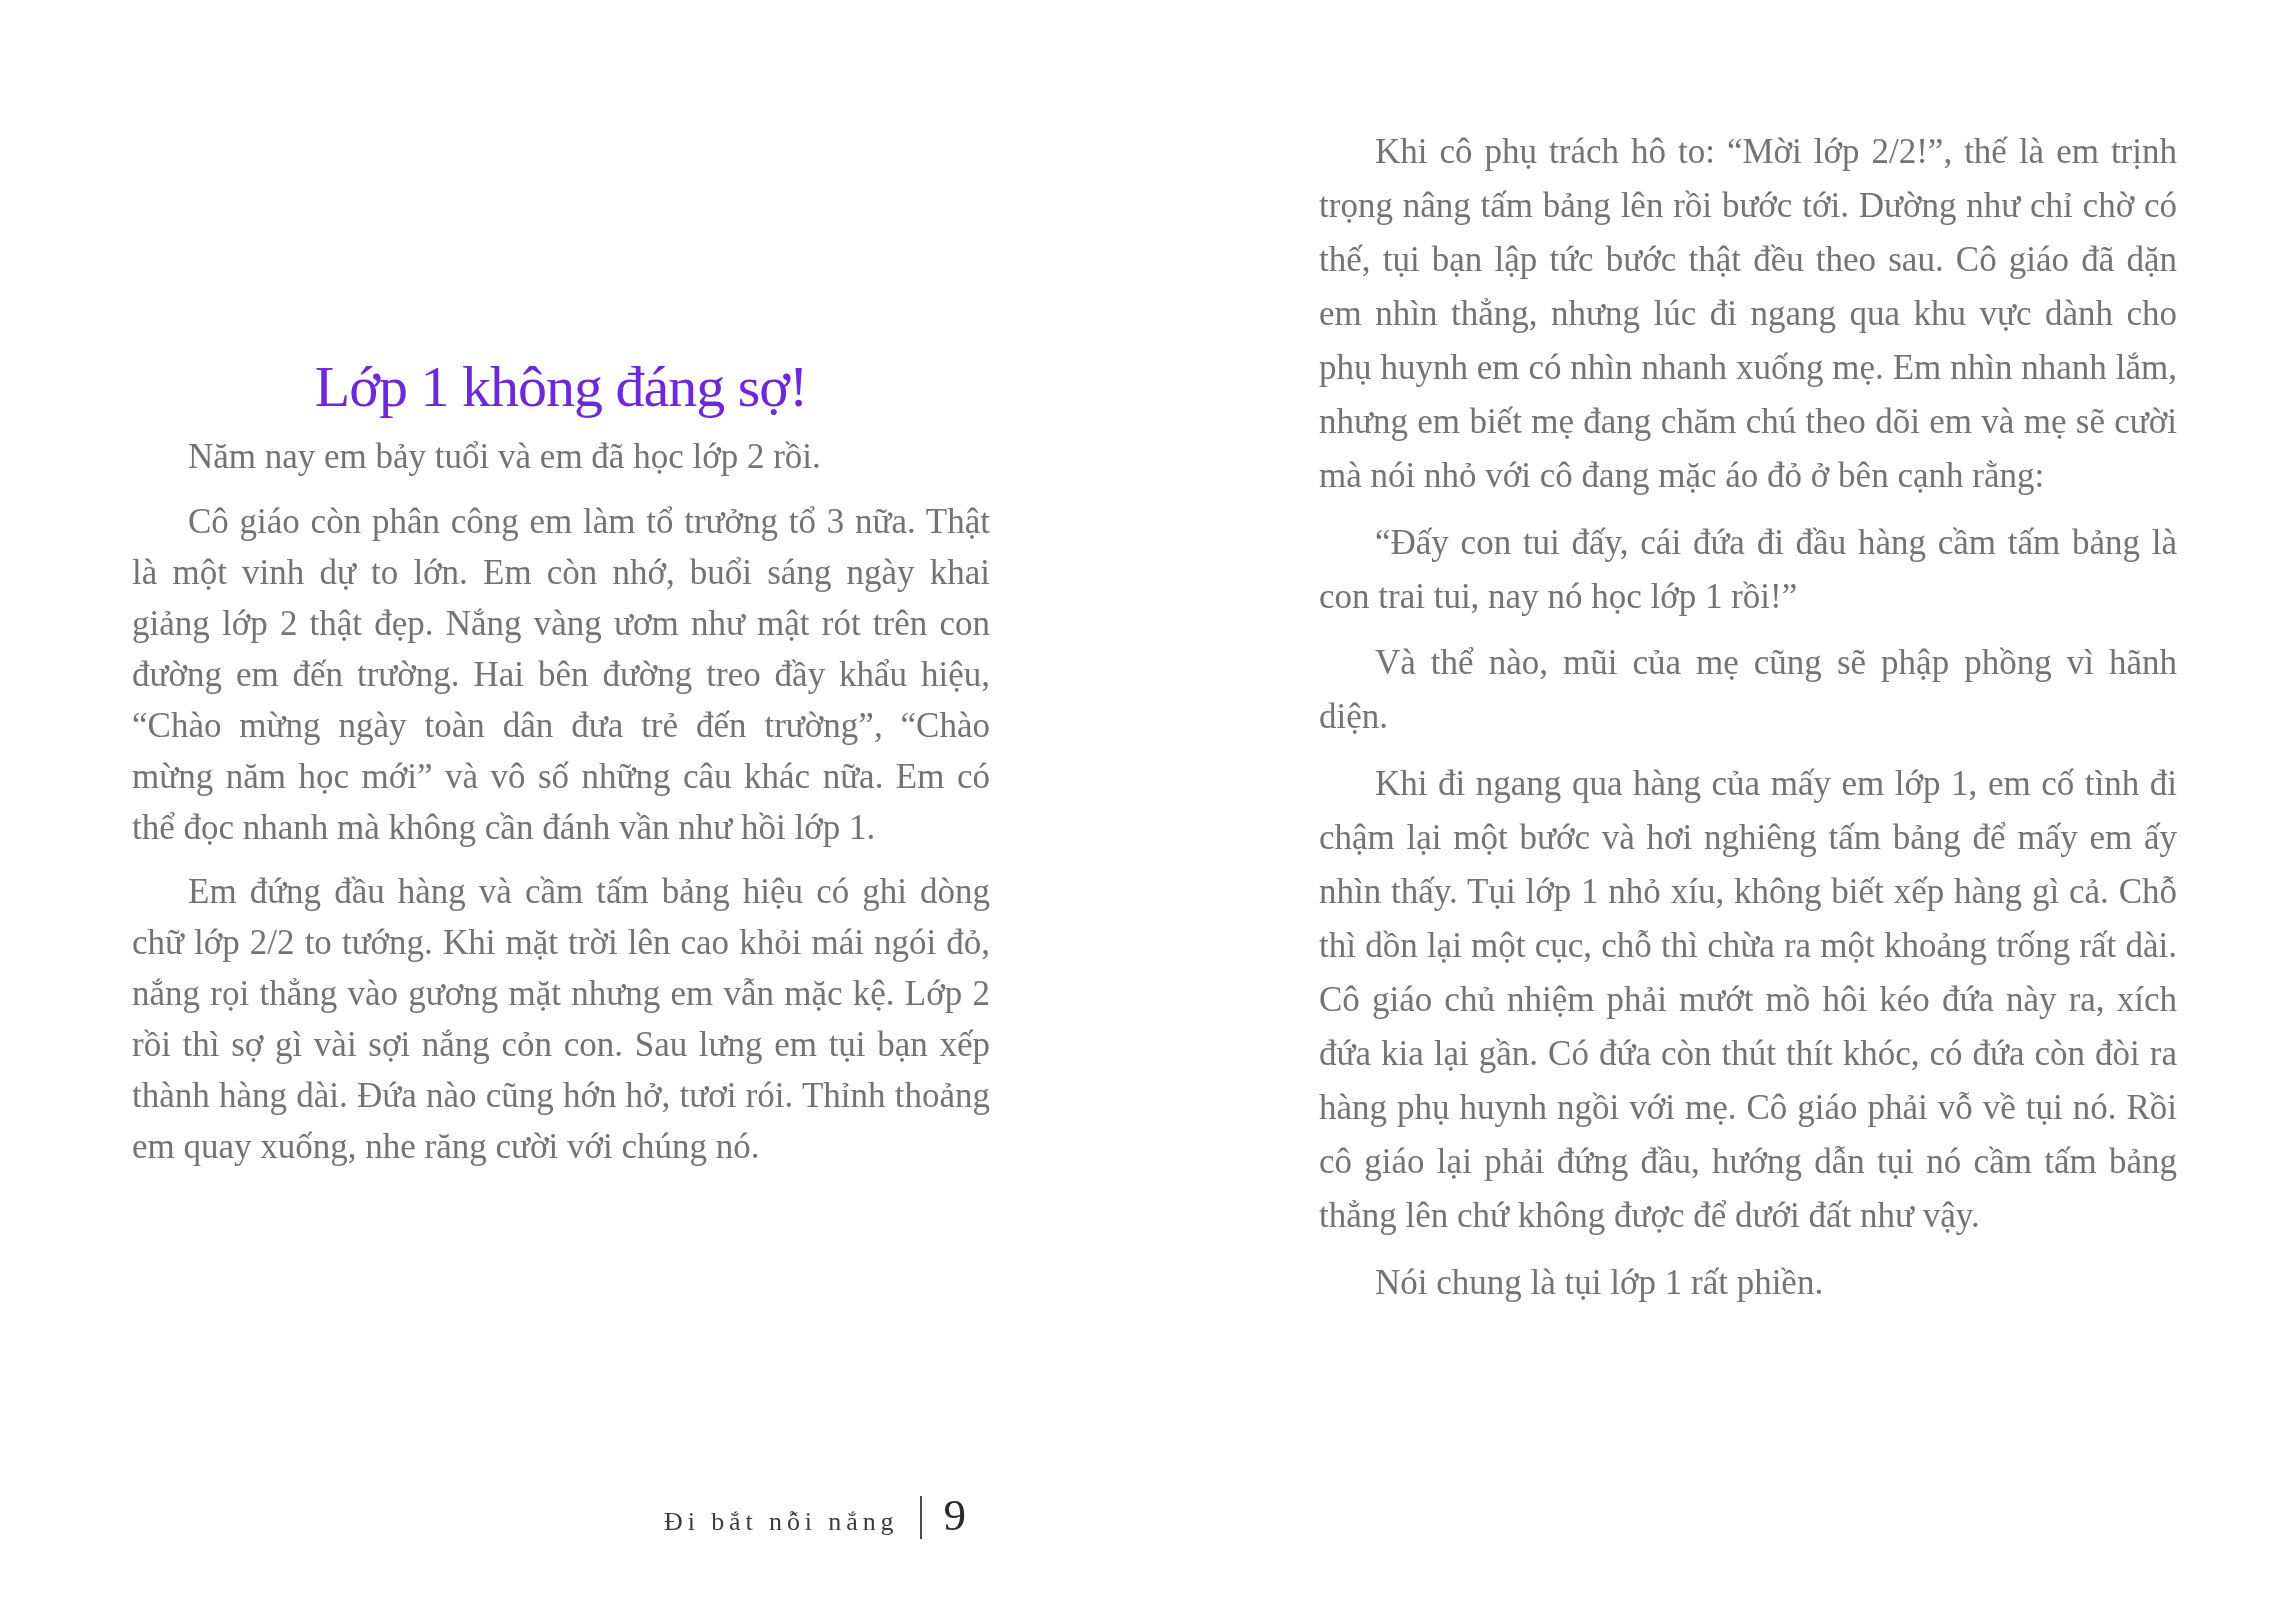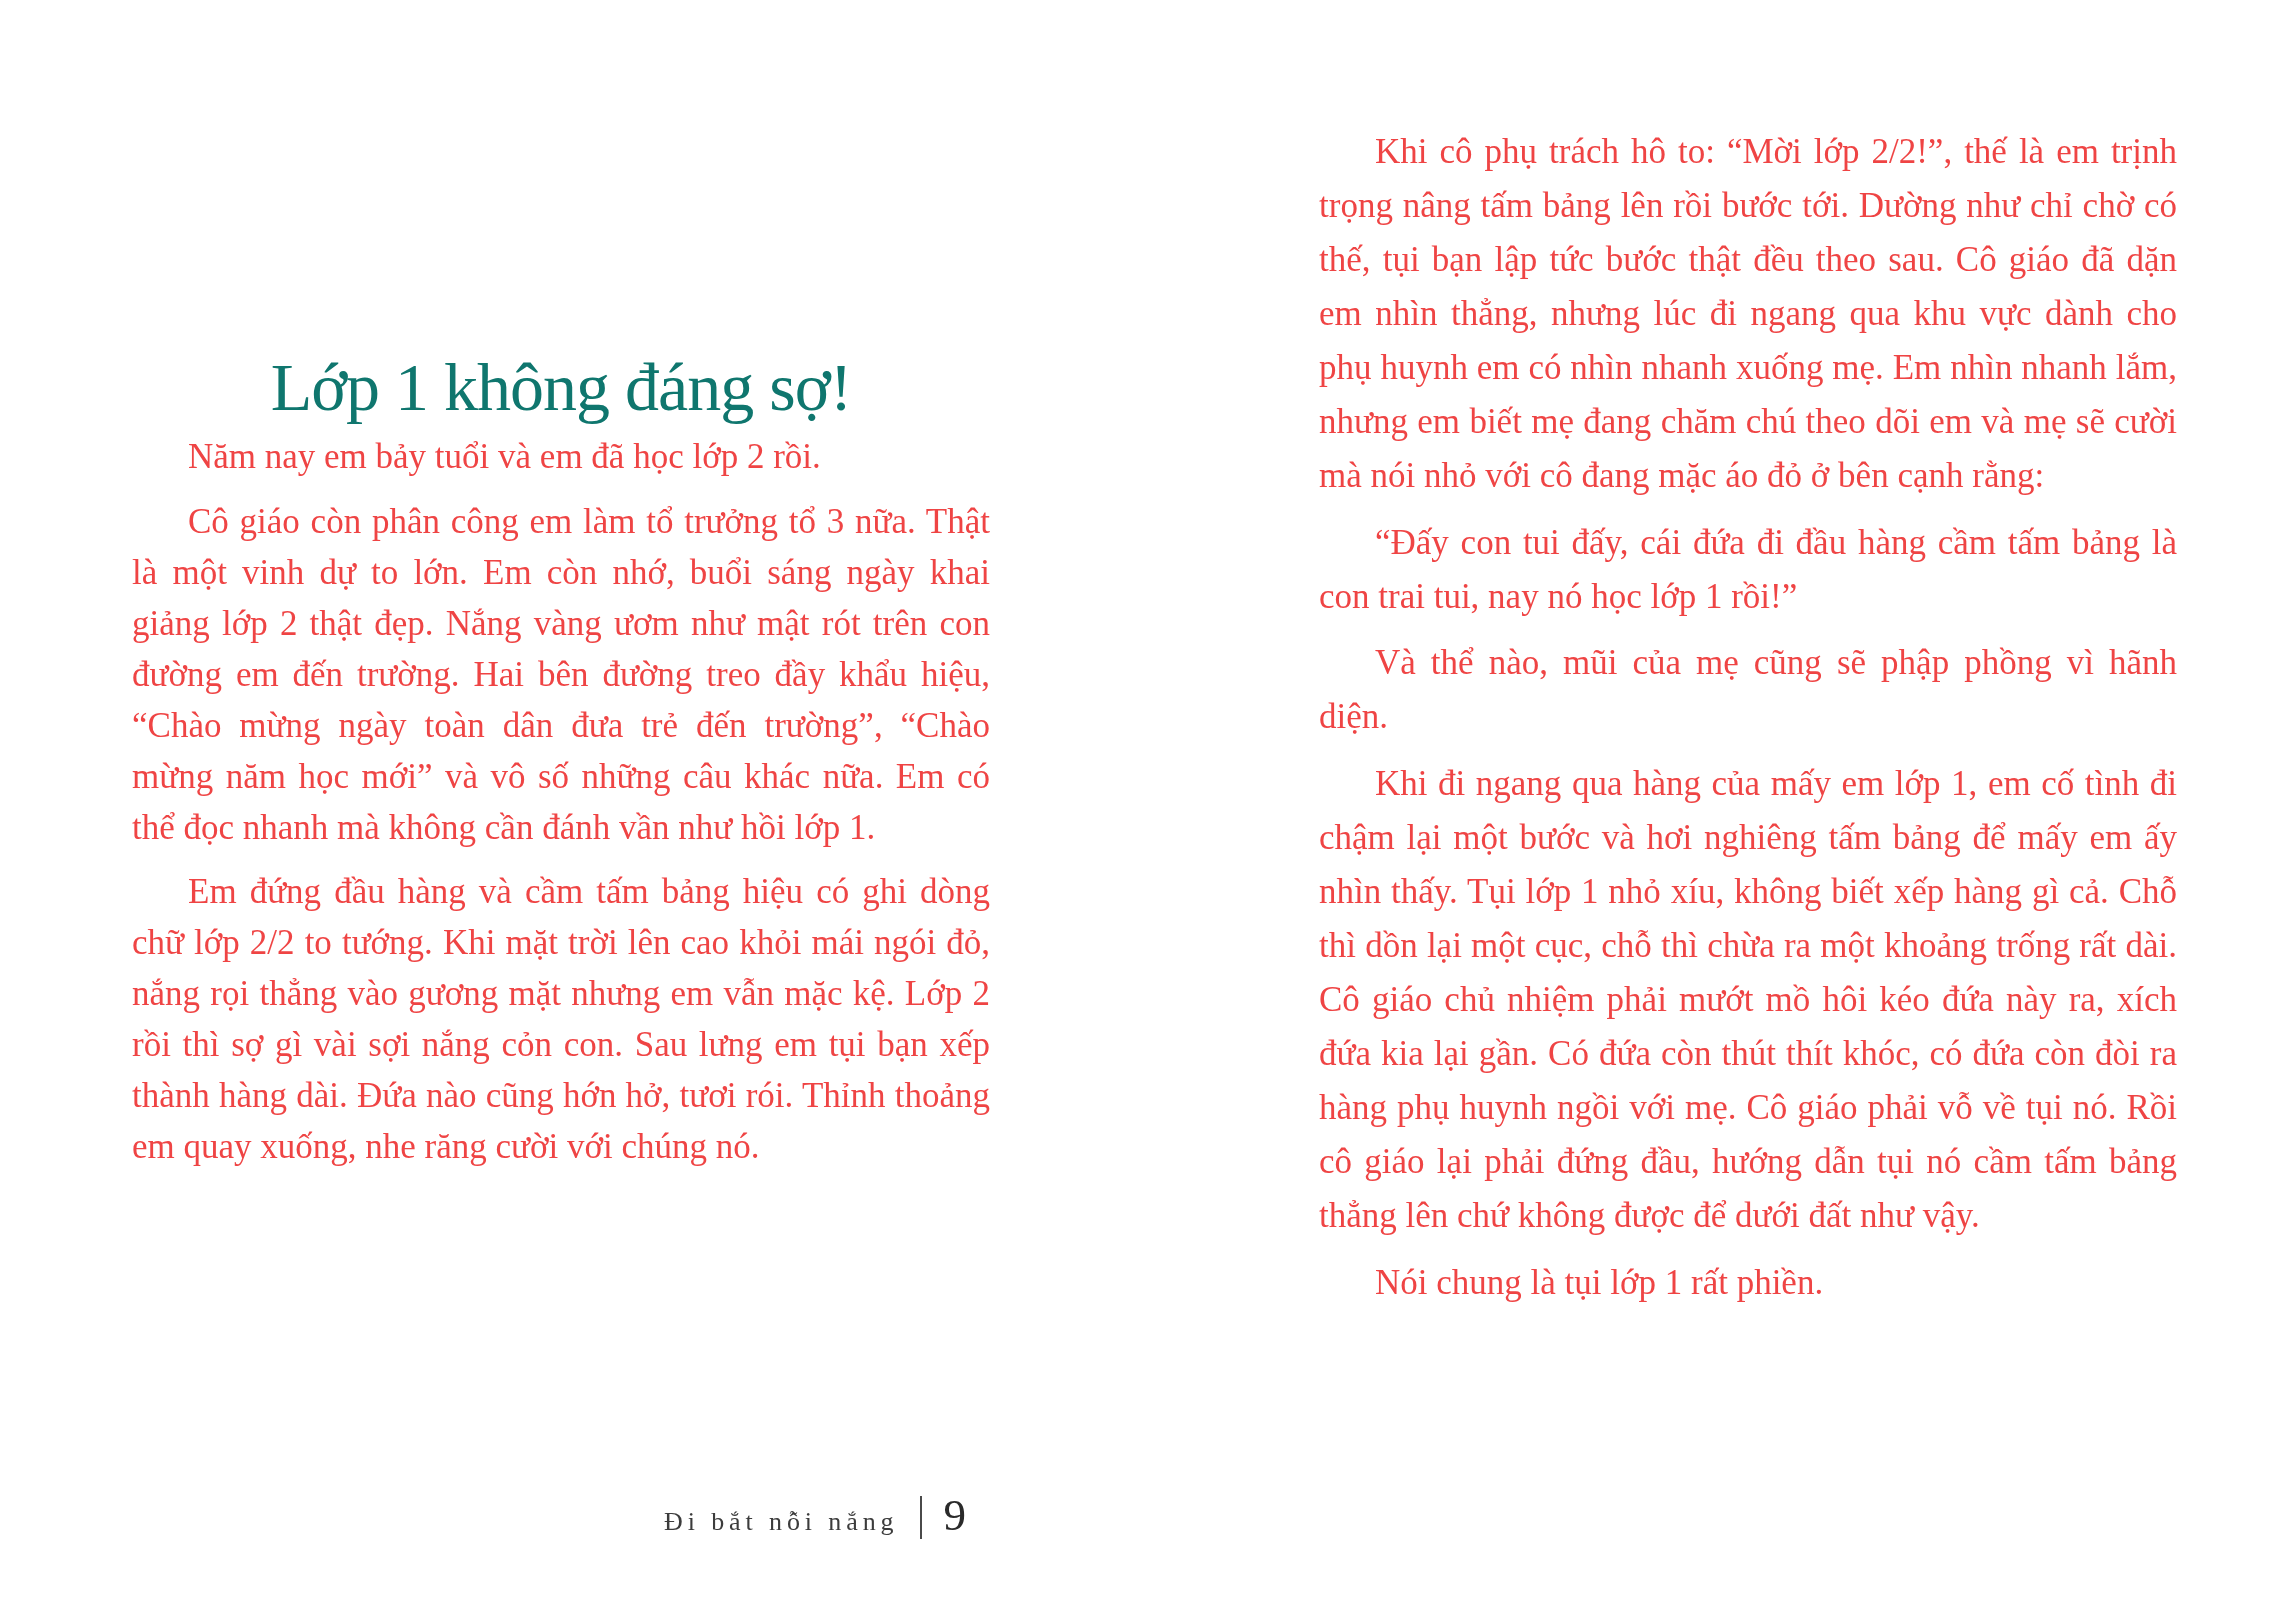--- a/index.html
+++ b/index.html
@@ -20,39 +20,39 @@
     position: absolute;
     top: 0;
     height: 1605px;
   }
   .col-left  { left: 132px;  width: 858px; }
   .col-right { left: 1319px; width: 858px; }
 
   .chapter-title {
     margin: 0;
     padding-top: 343px;
-    font-size: 68px;
+    font-size: 58px;
     line-height: 88px;
     font-weight: 400;
     text-align: center;
     letter-spacing: -1px;
-    color: #0f766e;
+    color: #6d28d9;
     font-stretch: condensed;
   }
 
   .body-text { }
   .col-right .body-text { margin-top: 125px; }
 
   .body-text p {
     margin: 0 0 13.7px 0;
     font-size: 35px;
     line-height: 51px;
     text-align: justify;
     text-indent: 56px;
-    color: #ef4444;
+    color: #737373;
   }
   .col-right .body-text p {
     line-height: 54px;
     margin-bottom: 12.7px;
   }
 
   .footer {
     position: absolute;
     top: 1489px;
     display: flex;

